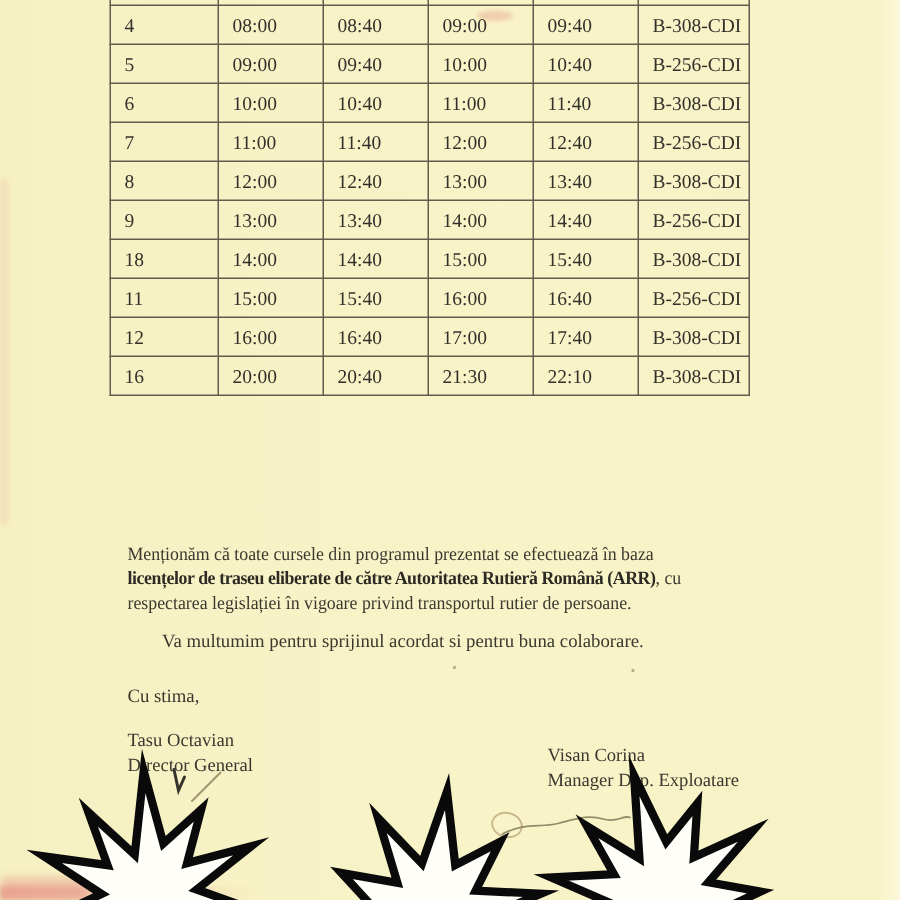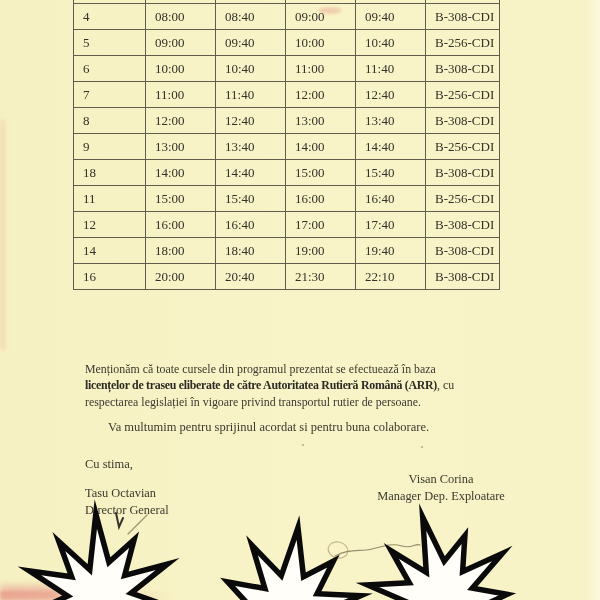--- a/index.html
+++ b/index.html
@@ -27,21 +27,21 @@
        font-size:13px; color:#32302a; white-space:nowrap; overflow:hidden; }
   col.c0 { width:72px; } col.ct { width:70px; } col.c5 { width:74px; }
 
   
   .para { position:absolute; left:85px; top:361px; font-size:12.5px; line-height:16.3px;
           white-space:nowrap; transform:scaleX(0.95); transform-origin:left top; }
   .para b { color:#2c2a24; letter-spacing:-0.3px; }
   .thanks  { position:absolute; left:85px; top:420px; font-size:12.5px; white-space:nowrap;margin-left:23px; }
   .closing { position:absolute; left:85px; top:457px; font-size:12.5px; white-space:nowrap; }
   .sig-left  { position:absolute; left:85px;  top:485px; font-size:12.4px; line-height:16.5px; white-space:nowrap; }
-  .sig-right { position:absolute; left:365px; top:471px; width:152px; text-align:center;
+  .sig-right { position:absolute; left:365px; top:495px; width:152px; text-align:left;
                font-size:12.4px; line-height:16.5px; white-space:nowrap; }
 
   .overlay { position:absolute; left:0; top:0; }
 </style>
 </head>
 <body>
 
 <div class="page">
 
   <div class="edge-right"></div>
@@ -135,28 +135,20 @@
           </tr>
           <tr>
             <td>12</td>
             <td>16:00</td>
             <td>16:40</td>
             <td>17:00</td>
             <td>17:40</td>
             <td>B-308-CDI</td>
           </tr>
           <tr>
-            <td>14</td>
-            <td>18:00</td>
-            <td>18:40</td>
-            <td>19:00</td>
-            <td>19:40</td>
-            <td>B-308-CDI</td>
-          </tr>
-          <tr>
             <td>16</td>
             <td>20:00</td>
             <td>20:40</td>
             <td>21:30</td>
             <td>22:10</td>
             <td>B-308-CDI</td>
           </tr>
         </tbody>
     </table>
   </div>

